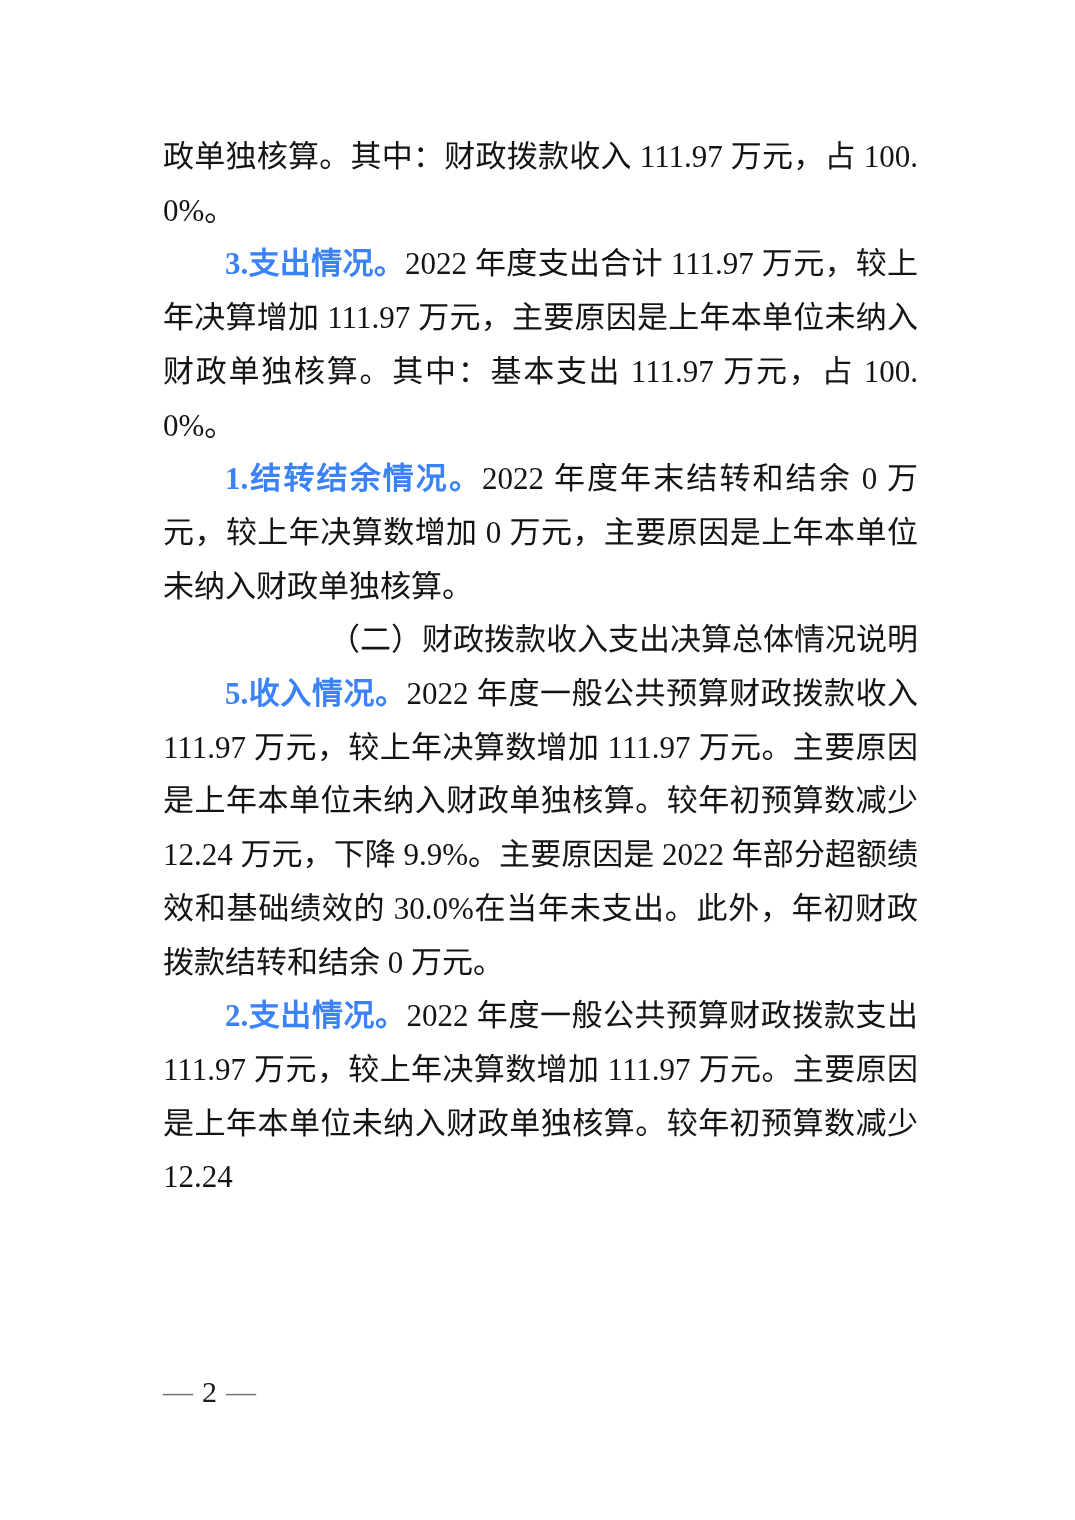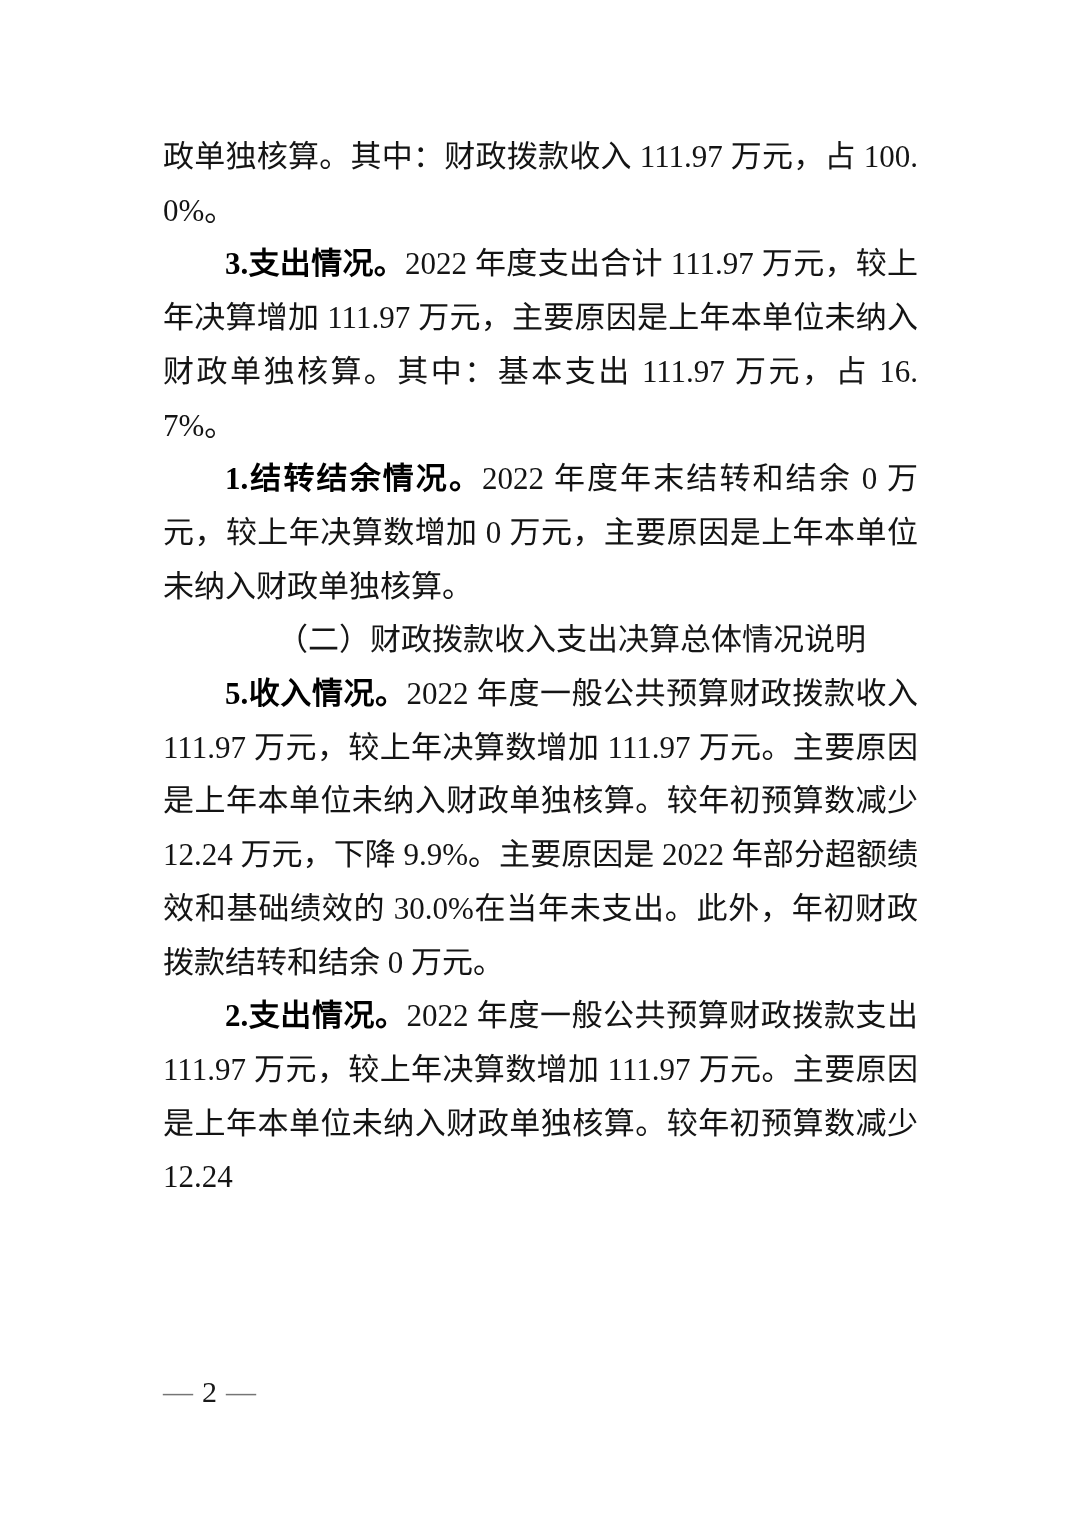--- a/index.html
+++ b/index.html
@@ -31,29 +31,29 @@
     text-align-last: left;
     text-indent: 62px;
     word-break: break-all;
     color: #141414;
   }
   .para.no-indent {
     text-indent: 0;
   }
   .lead {
     font-weight: bold;
-    color: #000000;
+    color: #3b82f6;
   }
   .heading {
     margin: 0;
     padding: 0;
     font-size: 31px;
     line-height: 53.7px;
     text-indent: 62px;
-    text-align: center;
+    text-align: right;
     font-weight: 400;
     color: #161616;
   }
   .page-footer {
     position: absolute;
     left: 163px;
     top: 1372px;
     font-size: 30px;
     line-height: 40px;
     white-space: nowrap;
@@ -68,21 +68,21 @@
   }
 </style>
 </head>
 <body>
 
 <div class="page">
   <main class="content">
 
     <p class="para no-indent">政单独核算。其中：财政拨款收入 111.97 万元，占 100.0%。</p>
 
-    <p class="para"><span class="lead">3.支出情况。</span><span>2022 年度支出合计 111.97 万元，较上年决算增加 111.97 万元，主要原因是上年本单位未纳入财政单独核算。其中：基本支出 111.97 万元，占 16.7%。</span></p>
+    <p class="para"><span class="lead">3.支出情况。</span><span>2022 年度支出合计 111.97 万元，较上年决算增加 111.97 万元，主要原因是上年本单位未纳入财政单独核算。其中：基本支出 111.97 万元，占 100.0%。</span></p>
 
     <p class="para"><span class="lead">1.结转结余情况。</span><span>2022 年度年末结转和结余 0 万元，较上年决算数增加 0 万元，主要原因是上年本单位未纳入财政单独核算。</span></p>
 
     <p class="heading">（二）财政拨款收入支出决算总体情况说明</p>
 
 
 
     <p class="para"><span class="lead">5.收入情况。</span><span>2022 年度一般公共预算财政拨款收入 111.97 万元，较上年决算数增加 111.97 万元。主要原因是上年本单位未纳入财政单独核算。较年初预算数减少 12.24 万元，下降 9.9%。主要原因是 2022 年部分超额绩效和基础绩效的 30.0%在当年未支出。此外，年初财政拨款结转和结余 0 万元。</span></p>
 
     <p class="para"><span class="lead">2.支出情况。</span><span>2022 年度一般公共预算财政拨款支出 111.97 万元，较上年决算数增加 111.97 万元。主要原因是上年本单位未纳入财政单独核算。较年初预算数减少 12.24</span></p>

